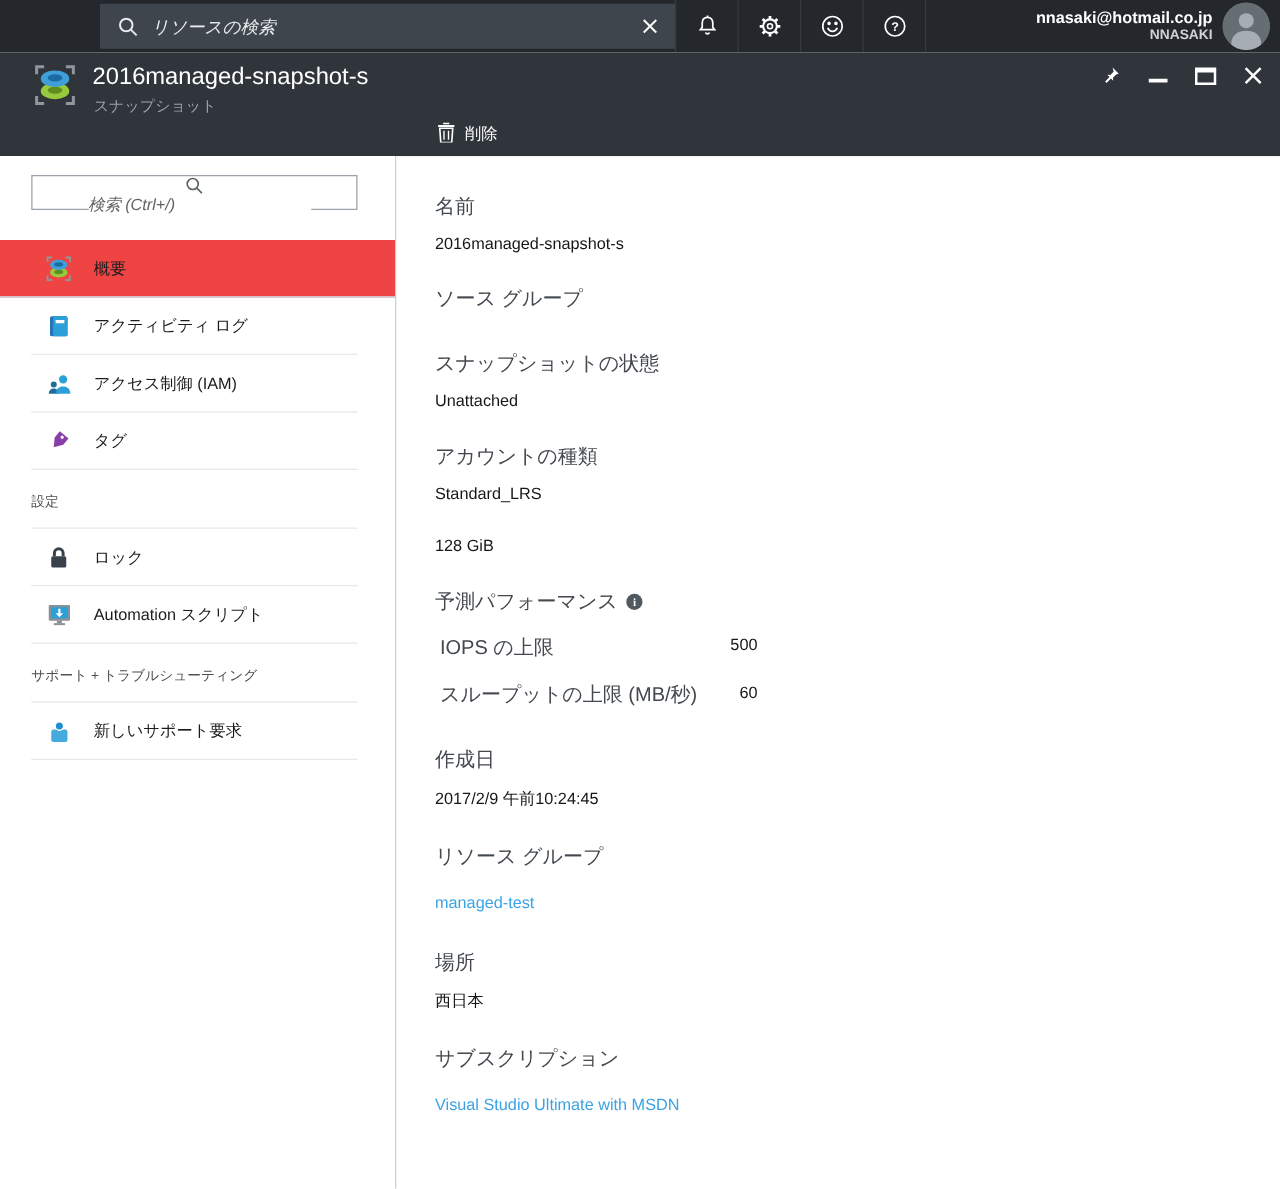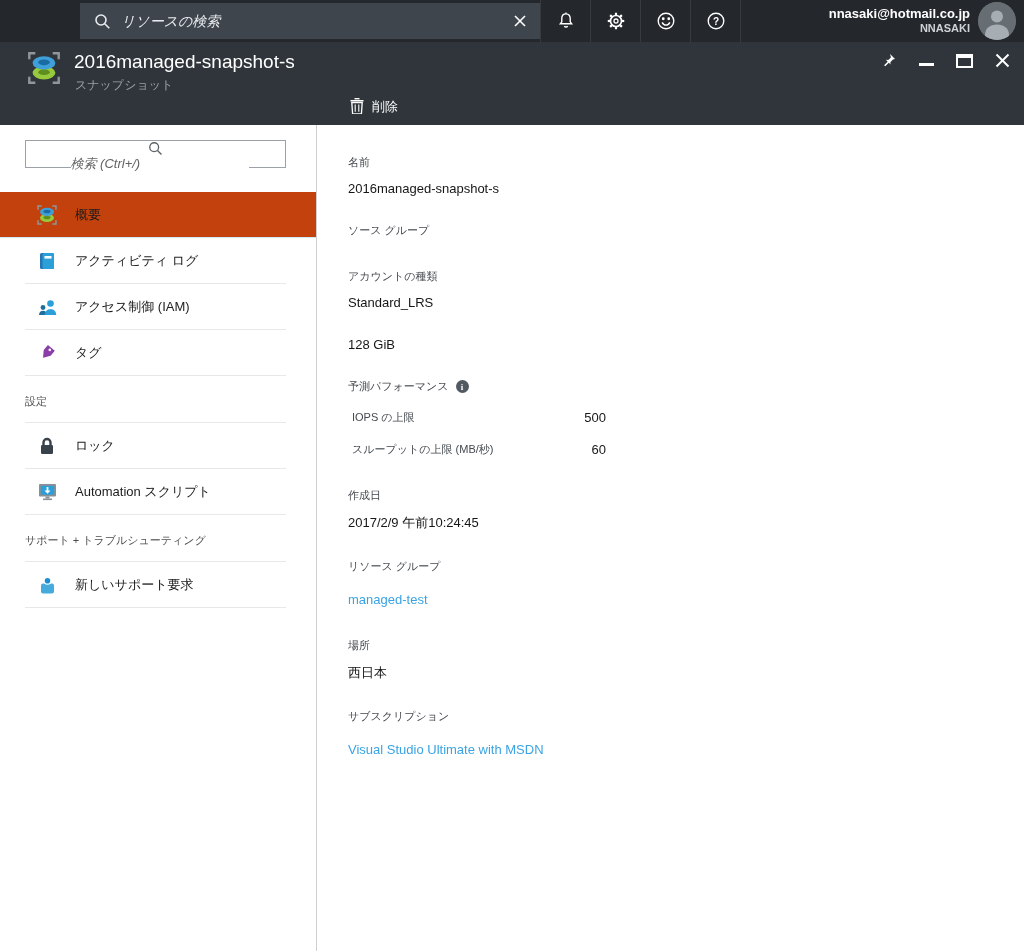--- a/index.html
+++ b/index.html
@@ -47,31 +47,31 @@
     background:#fff; border-right:1px solid #cfcfcf; }
   .side-inner { margin:0 30px 0 25px; }
   .side-search { margin-top:15px; height:28px; border:1px solid #9aa1a8; background:#fff;
     display:flex; align-items:center; padding:0 8px;flex-direction:column; }
   .side-search input { flex:1; border:none; outline:none; font-style:italic; font-size:13px;
     color:#555; margin-left:8px; font-family:"Liberation Sans","DejaVu Sans",sans-serif; }
   .side-search input::placeholder { color:#636363; opacity:1; }
   .side-menu { margin-top:24px; }
   .menu-item { height:46px; display:flex; align-items:center; border-bottom:1px solid #e8e8e8;
     cursor:pointer; padding-left:10px; }
-  .menu-item.selected { background:#c2410c; border-bottom-color:#cdeaf7;
+  .menu-item.selected { background:#ef4444; border-bottom-color:#cdeaf7;
     margin-left:-25px; margin-right:-30px; padding-left:35px; }
   .menu-ic { width:24px; display:flex; justify-content:center; }
   .menu-label { margin-left:16px; font-size:13px; color:#1c1c1c; }
   .section-title { margin-top:18px; padding-bottom:13px; border-bottom:1px solid #e8e8e8;
     font-size:11px; color:#4d4d4d; }
 
   
   .content { position:absolute; left:318px; top:0; width:706px; height:826px; overflow:hidden; }
   .content-inner { padding:30px 0 0 30px; }
-  .f-label { font-size:11px; color:#43494f; }
+  .f-label { font-size:16px; color:#43494f; }
   .f-value { font-size:13px; color:#161616; }
   .f-link { font-size:13px; color:#3aa3e3; cursor:pointer; }
   .grp-text .f-label { margin-bottom:11px; }
   .grp-link .f-label { margin-bottom:18px; }
   .grp { margin-bottom:27px; }
   .grp-link { margin-bottom:31px; }
   .perf { margin-bottom:31px; }
   .perf-head { display:flex; align-items:center; margin-bottom:16px; }
   .info-ic { margin-left:7px; width:13px; height:13px; border-radius:50%; background:#525a61;
     color:#fff; font-size:9px; font-weight:bold; display:flex; align-items:center;
@@ -325,20 +325,24 @@
 
         <div class="grp grp-text">
           <div class="f-label">名前</div>
           <div class="f-value">2016managed-snapshot-s</div>
         </div>
 
         <div class="grp grp-link">
           <div class="f-label">ソース グループ</div>
         </div>
 
+        <div class="grp grp-text">
+          <div class="f-label">スナップショットの状態</div>
+          <div class="f-value">Unattached</div>
+        </div>
 
         <div class="grp grp-text">
           <div class="f-label">アカウントの種類</div>
           <div class="f-value">Standard_LRS</div>
         </div>
 
         <div class="grp grp-text">
           <div class="f-value">128 GiB</div>
         </div>
 

